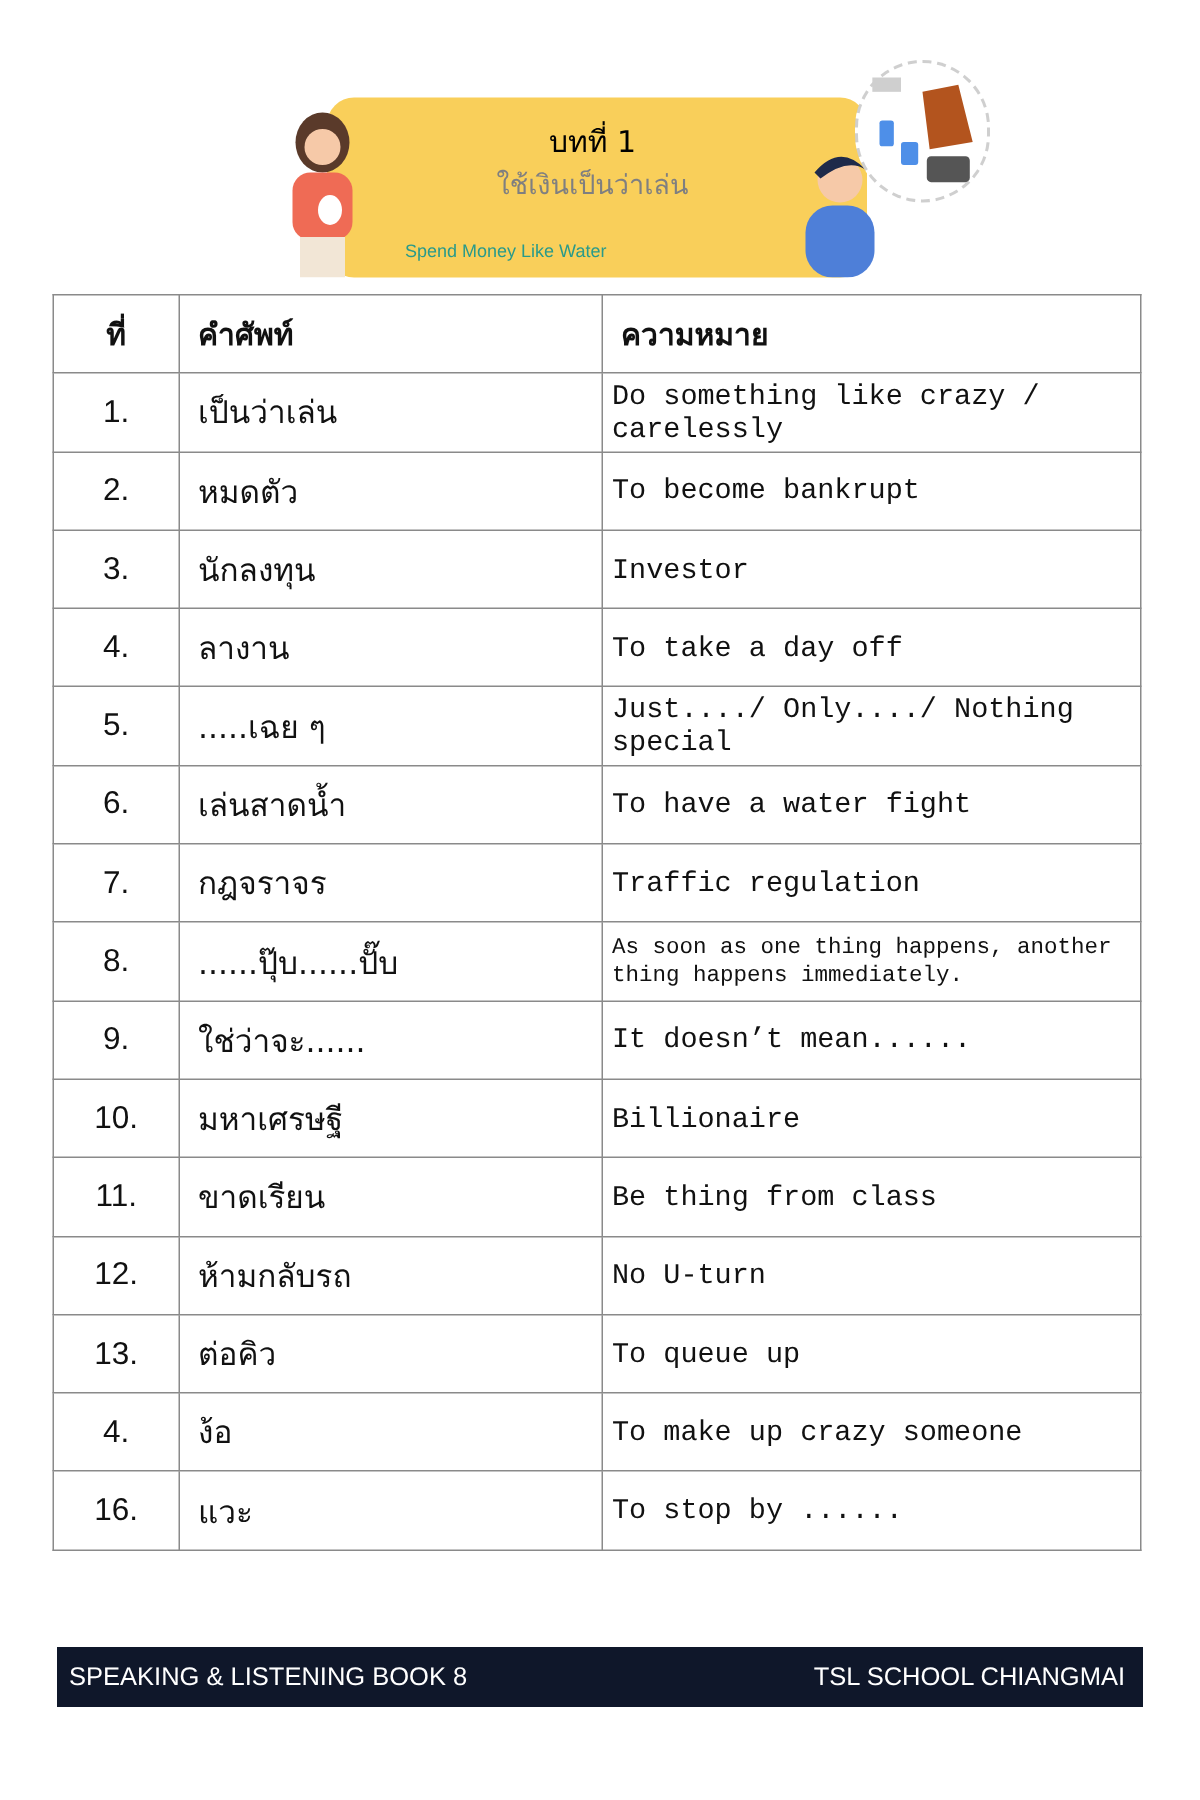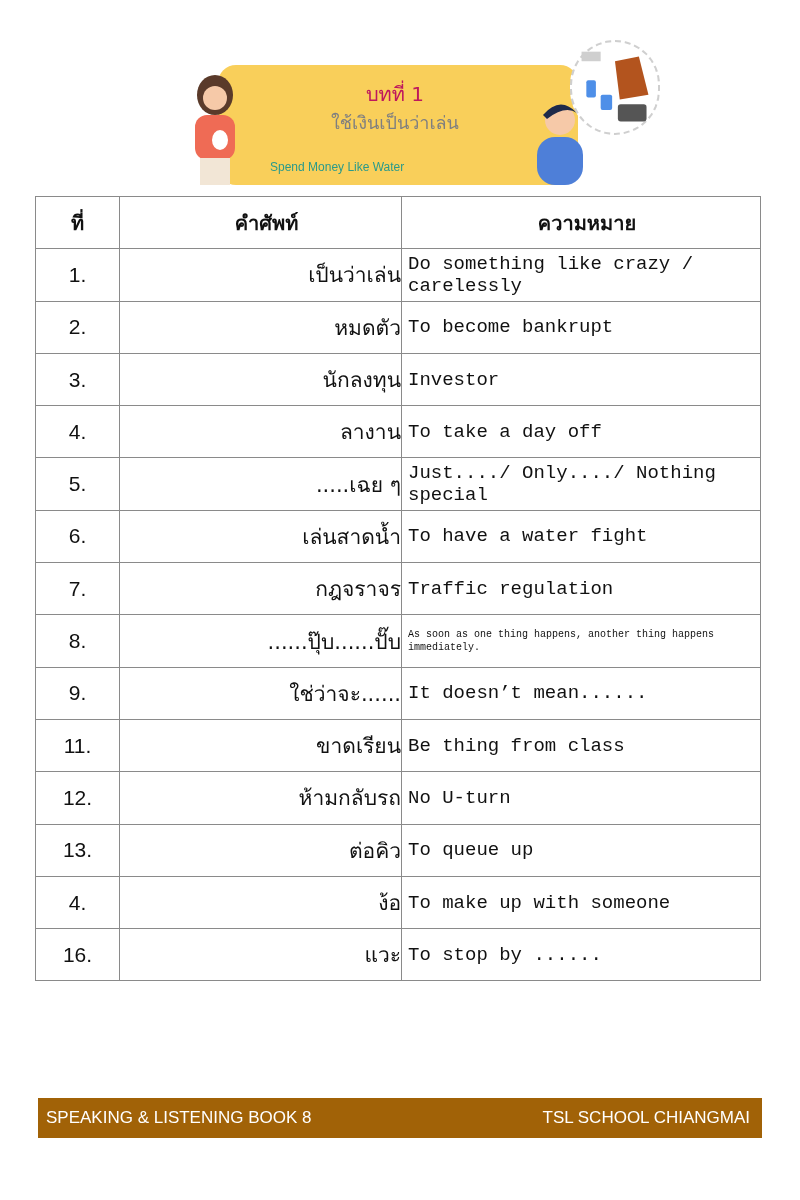--- a/index.html
+++ b/index.html
@@ -1,33 +1,33 @@
 <!DOCTYPE html>
 <html><head>
 <meta charset="utf-8">
 <style>
   * { box-sizing: border-box; margin: 0; padding: 0; }
   body { width: 800px; height: 1200px; background: #ffffff; position: relative; font-family: "DejaVu Sans", sans-serif; overflow: hidden; }
   .banner { position: absolute; left: 140px; top: 40px; width: 520px; height: 150px; }
   .banner-bg { position: absolute; left: 78px; top: 25px; width: 360px; height: 120px; background: #f9cf5a; border-radius: 18px; }
-  .banner-title { position: absolute; left: 130px; top: 38px; width: 250px; text-align: center; color: #be185d; font-size: 20px; }
+  .banner-title { position: absolute; left: 130px; top: 38px; width: 250px; text-align: center; color: #000000; font-size: 20px; }
   .banner-sub { position: absolute; left: 130px; top: 68px; width: 250px; text-align: center; color: #7f7f80; font-size: 18px; }
   .banner-en { position: absolute; left: 130px; top: 120px; width: 250px; text-align: left; color: #2a9a8a; font-size: 12px; font-family: "Liberation Sans", sans-serif; }
   .girl { position: absolute; left: 40px; top: 30px; width: 70px; height: 115px; }
   .boy { position: absolute; left: 385px; top: 55px; width: 70px; height: 90px; }
   .thought { position: absolute; left: 430px; top: 0px; width: 90px; height: 95px; border: 2px dashed #cfcfcf; border-radius: 45px; background: #fff; }
   table { position: absolute; left: 35px; top: 196px; width: 726px; border-collapse: collapse; }
   td, th { border: 1.5px solid #8a8a8a; height: 52.3px; color: #111; font-family: "DejaVu Sans", sans-serif; }
-  th { font-weight: bold; text-align: center; font-size: 20px; padding-left: 12px; }
+  th { font-weight: bold; text-align: left; font-size: 20px; padding-left: 12px; }
   th.no { text-align: center; padding-left: 0; }
   td.no { text-align: center; font-size: 21px; font-family: "Liberation Sans", sans-serif; width: 84px; }
-  td.th { font-size: 21px; padding-left: 12px; width: 282px; text-align: right; }
+  td.th { font-size: 21px; padding-left: 12px; width: 282px; }
   td.en { font-size: 19px; padding-left: 6px; font-family: Liberation Mono, monospace; }
-  td.en.small { font-size: 10px; line-height: 1.3; }
-  .footer { position: absolute; left: 38px; top: 1098px; width: 724px; height: 40px; background: #a16207; display: flex; justify-content: space-between; align-items: center; padding: 0 12px 0 8px; color: #fff; font-size: 17px; font-family: "Liberation Sans", sans-serif; gap: 24px; }
+  td.en.small { font-size: 15px; line-height: 1.3; }
+  .footer { position: absolute; left: 38px; top: 1098px; width: 724px; height: 40px; background: #0f172a; display: flex; justify-content: space-between; align-items: center; padding: 0 12px 0 8px; color: #fff; font-size: 17px; font-family: "Liberation Sans", sans-serif; gap: 24px; }
 </style>
 </head>
 <body>
 
 <div class="banner">
   <div class="banner-bg"></div>
   <svg class="girl" viewBox="0 0 70 115">
     <ellipse cx="35" cy="25" rx="18" ry="20" fill="#5a3a2a"></ellipse>
     <circle cx="35" cy="28" r="12" fill="#f6c9a8"></circle>
     <rect x="15" y="45" width="40" height="45" rx="12" fill="#ef6b55"></rect>
@@ -101,38 +101,43 @@
         <td class="no">8.</td>
         <td class="th">......ปุ๊บ......ปั๊บ</td>
         <td class="en small">As soon as one thing happens, another thing happens immediately.</td>
       </tr>
       <tr>
         <td class="no">9.</td>
         <td class="th">ใช่ว่าจะ......</td>
         <td class="en">It doesn’t mean......</td>
       </tr>
       <tr>
+        <td class="no">10.</td>
+        <td class="th">มหาเศรษฐี</td>
+        <td class="en">Billionaire</td>
+      </tr>
+      <tr>
         <td class="no">11.</td>
         <td class="th">ขาดเรียน</td>
         <td class="en">Be thing from class</td>
       </tr>
       <tr>
         <td class="no">12.</td>
         <td class="th">ห้ามกลับรถ</td>
         <td class="en">No U-turn</td>
       </tr>
       <tr>
         <td class="no">13.</td>
         <td class="th">ต่อคิว</td>
         <td class="en">To queue up</td>
       </tr>
       <tr>
         <td class="no">4.</td>
         <td class="th">ง้อ</td>
-        <td class="en">To make up with someone</td>
+        <td class="en">To make up crazy someone</td>
       </tr>
       <tr>
         <td class="no">16.</td>
         <td class="th">แวะ</td>
         <td class="en">To stop by ......</td>
       </tr>
     </tbody>
 </table>
 
 <div class="footer">

